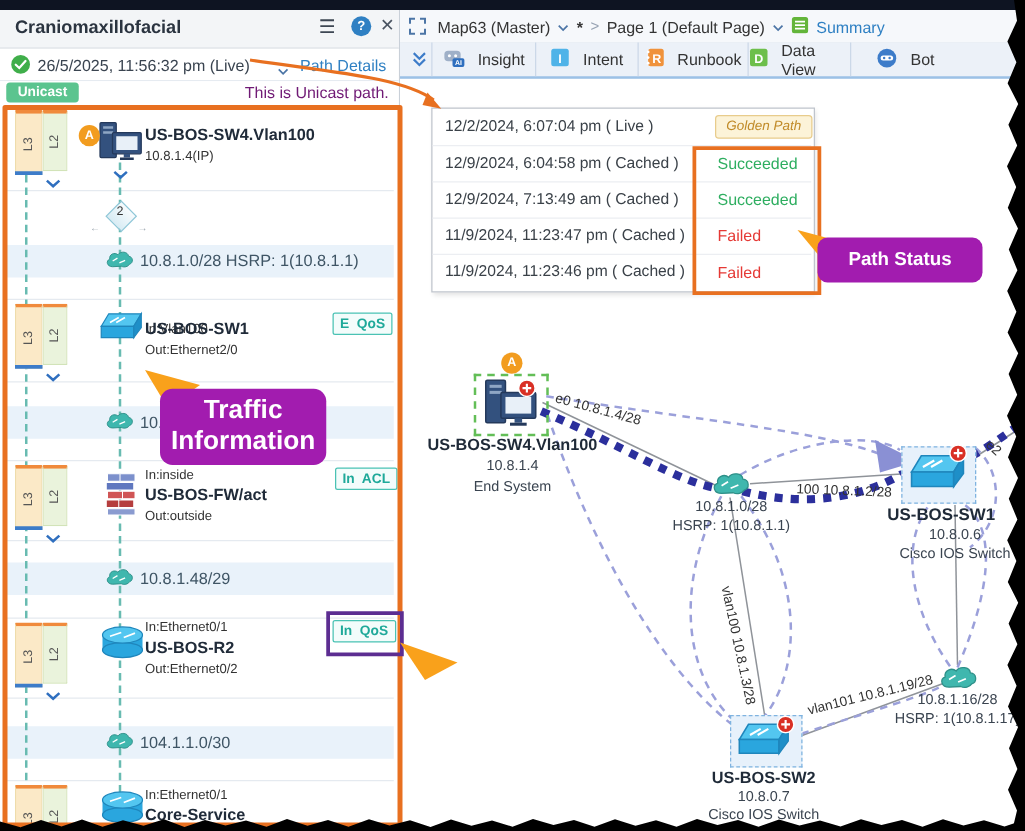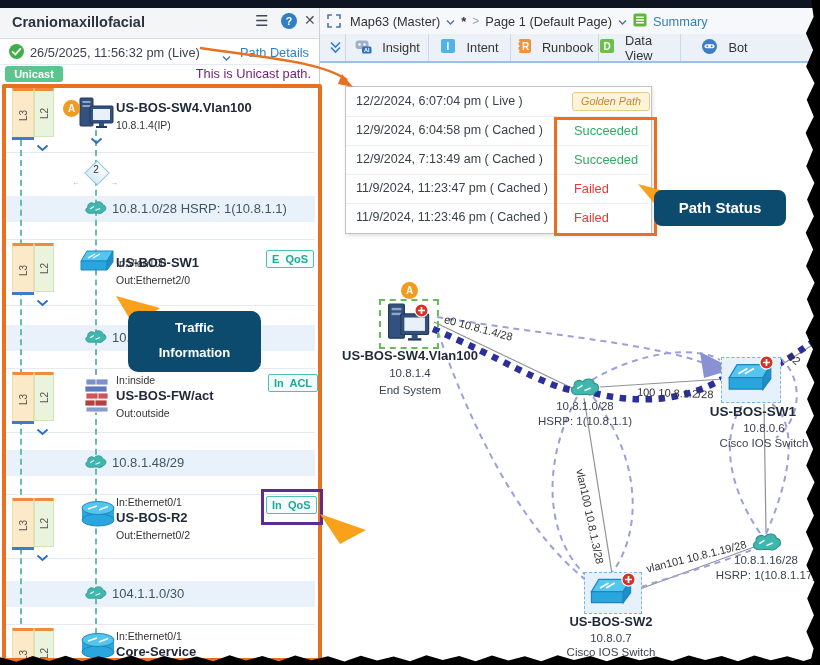--- a/index.html
+++ b/index.html
@@ -48,21 +48,21 @@
   .diamond-wrap{z-index:2;}
   .diamond{position:absolute;left:3px;top:3px;width:16px;height:16px;background:linear-gradient(#f7fbfd,#d8ecf4);
            border:1.5px solid #8fc7d8;transform:rotate(45deg);}
   .diamond-num{position:absolute;left:0;top:3px;width:22px;text-align:center;font-size:10px;color:#333;}
   .d-arrow{position:absolute;top:17px;font-size:8px;color:#9aa4ae;}
   .icon{z-index:2;}
   .orange-frame{left:2px;top:84px;width:312px;height:570px;border:4px solid #e87020;border-radius:2px;z-index:7;}
   .purple-box{left:261px;top:489px;width:56px;height:30px;border:3.5px solid #5c2d91;z-index:8;}
 
   
-  .callout{background:#0c4a6e;border-radius:10px;color:#fff;font-weight:bold;text-align:center;z-index:20;}
+  .callout{background:#a21caf;border-radius:10px;color:#fff;font-weight:bold;text-align:center;z-index:20;}
   .callout-tail{z-index:19;}
 
   
   .mh1{left:320px;top:8px;width:500px;height:26px;background:#f6f8fb;border-bottom:1px solid #dce2ea;}
   .mh1-row{left:350px;top:8px;height:26px;display:flex;align-items:center;gap:6px;font-size:12.8px;color:#333;}
   .crumb-sep{color:#97a3b3;font-size:12px;}
   .summary-lbl{color:#2f80c3;}
   .mh2{left:320px;top:34px;width:500px;height:27px;background:#ecf1f8;border-bottom:2px solid #9cc1e6;}
   .tb-sep{top:34px;width:1px;height:27px;background:#cbd8e8;z-index:2;}
   .tab{top:34px;height:27px;display:flex;align-items:center;justify-content:center;gap:10px;font-size:12.8px;color:#333;z-index:2;}
@@ -520,21 +520,21 @@
   <div class="abs status-frame"></div>
 
   <svg class="abs" style="left:150px;top:40px;z-index:22;" width="250" height="60" viewBox="150 40 250 60">
     <path d="M200,48 C268,58 322,62 347,80" stroke="#e87020" stroke-width="2.5" fill="none"></path>
     <polygon points="342,74 353,87 338,84" fill="#e87020"></polygon>
   </svg>
 
   <svg class="abs callout-tail" style="left:112px;top:294px;" width="52" height="34" viewBox="0 0 52 34">
       <polygon points="4,2 48,14 22,32" fill="#f9a11b"></polygon>
     </svg>
-  <div class="abs callout" style="left:128px;top:311px;width:133px;height:57px;font-size:13px;line-height:25px;padding-top:4px;">
+  <div class="abs callout" style="left:128px;top:311px;width:133px;height:57px;font-size:21px;line-height:25px;padding-top:4px;">
     <div>Traffic</div>
     <div>Information</div>
   </div>
 
   <svg class="abs callout-tail" style="left:318px;top:512px;" width="52" height="34" viewBox="0 0 52 34">
       <polygon points="2,2 48,18 22,32" fill="#f9a11b"></polygon>
     </svg>
 
   <svg class="abs callout-tail" style="left:632px;top:180px;" width="42" height="32" viewBox="0 0 42 32">
       <polygon points="6,4 36,12 26,28" fill="#f9a11b"></polygon>

